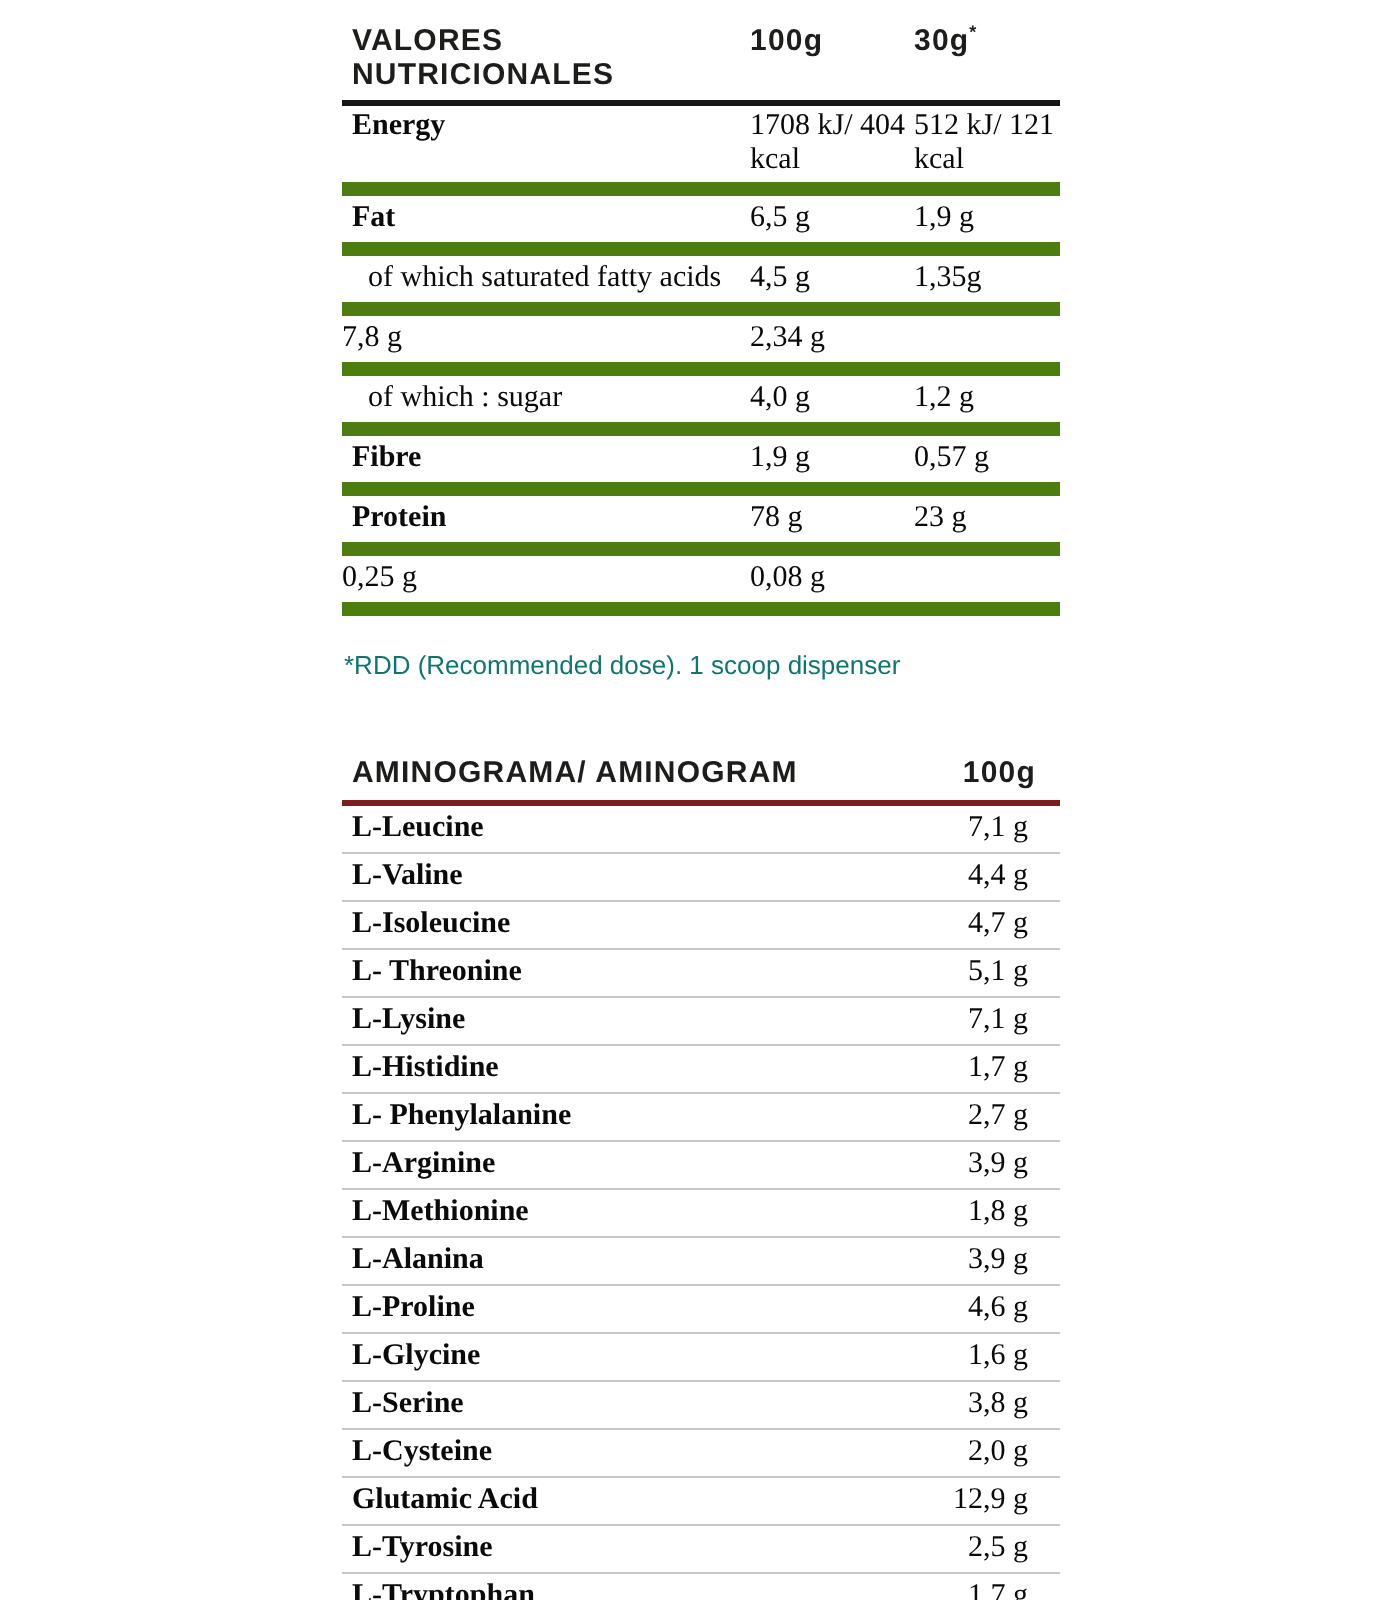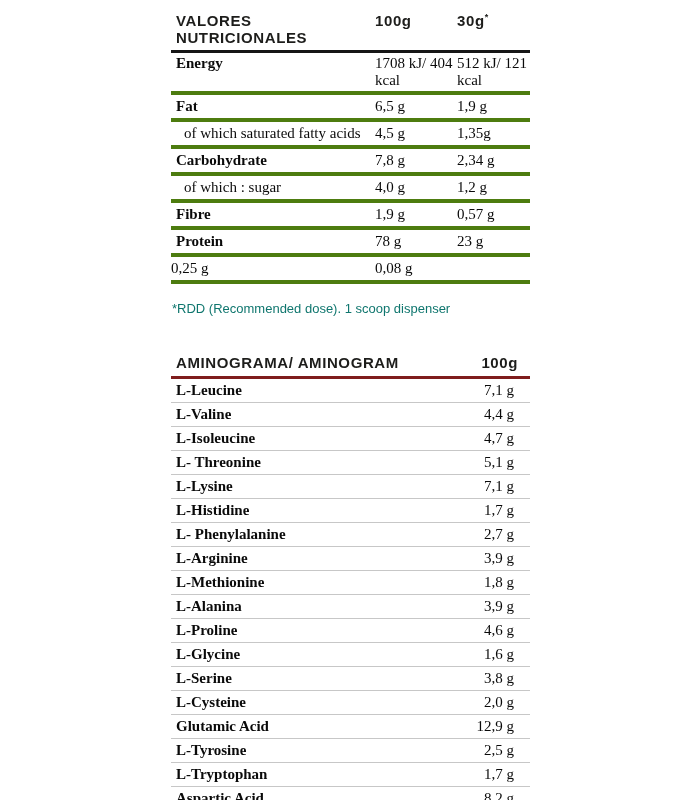--- a/index.html
+++ b/index.html
@@ -42,21 +42,21 @@
     grid-template-columns: 204px 82px 73px;
     align-items: start;
     padding: 12px 0 4px 0;
     border-bottom: 3px solid #161616;
   }
   .t1-head .title { padding-left: 5px; }
   .t1-row {
     display: grid;
     grid-template-columns: 204px 82px 73px;
     align-items: start;
-    border-bottom: 4px solid #4d7c0f;
+    border-bottom: 7px solid #4d7c0f;
     padding: 3px 0;
   }
   .t1-row.energy { padding: 2px 0; }
   .lbl { font-weight: bold; padding-left: 5px; }
   .lbl.sub { font-weight: normal; padding-left: 13px; }
   .val { font-weight: normal; }
   .val .vline { display: block; }
   
   .footnote {
     margin-top: 17px;
@@ -115,21 +115,20 @@
       <div class="val">1,9 g</div>
     </div>
 
     <div class="t1-row serif">
       <div class="lbl sub">of which saturated fatty acids</div>
       <div class="val">4,5 g</div>
       <div class="val">1,35g</div>
     </div>
 
     <div class="t1-row serif">
-      <div class="lbl">Carbohydrate</div>
       <div class="val">7,8 g</div>
       <div class="val">2,34 g</div>
     </div>
 
     <div class="t1-row serif">
       <div class="lbl sub">of which : sugar</div>
       <div class="val">4,0 g</div>
       <div class="val">1,2 g</div>
     </div>
 

